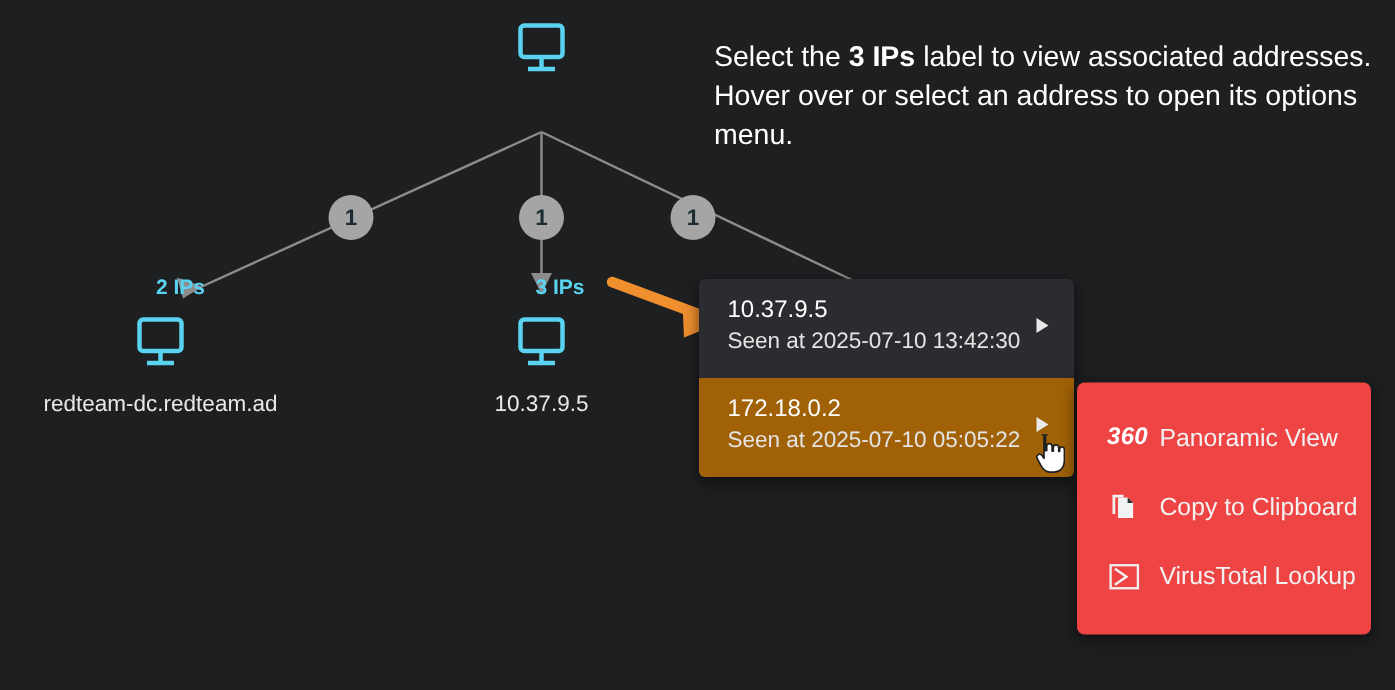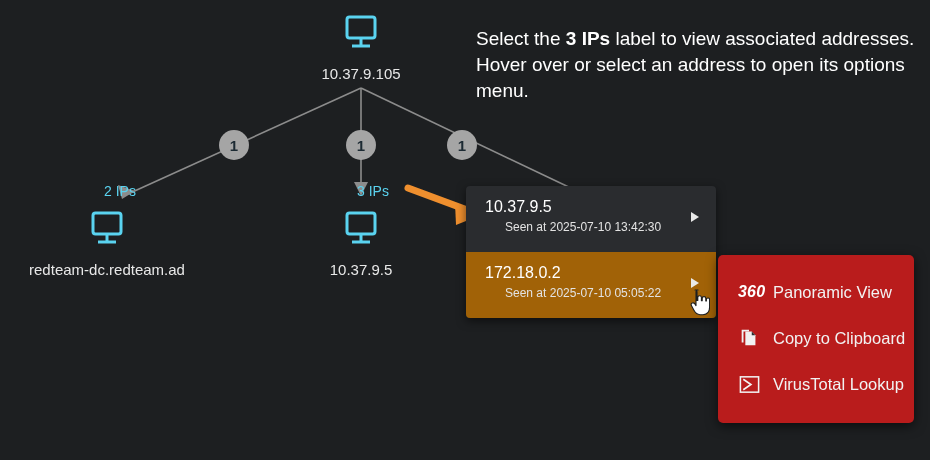--- a/index.html
+++ b/index.html
@@ -34,21 +34,21 @@
     position: absolute;
     color: #e8e8e8;
     font-size: 15px;
     white-space: nowrap;
     text-align: center;
   }
   .ip-count-label {
     position: absolute;
     color: #5ad3f0;
     font-size: 14px;
-    font-weight: normal;
+    font-weight: bold;
     white-space: nowrap;
   }
   .edge-badge {
     position: absolute;
     width: 30px;
     height: 30px;
     border-radius: 50%;
     background: #a5a5a5;
     color: #1c2a33;
     font-size: 15px;
@@ -88,42 +88,41 @@
     padding: 11px 16px 0 19px;
   }
   .ip-row.is-hovered { background: #a16207; }
   .ip-addr {
     color: #ffffff;
     font-size: 16px;
     line-height: 20px;
   }
   .ip-seen {
     color: #e3e3e3;
-    font-size: 12px;
+    font-size: 15px;
     line-height: 19px;
     margin-top: 1px;
-    margin-left: 20px;
   }
   .row-caret {
     position: absolute;
     right: 17px;
     top: 26px;
     width: 0; height: 0;
     border-left: 8px solid #e9e9e9;
     border-top: 5.5px solid transparent;
     border-bottom: 5.5px solid transparent;
   }
 
   
   #context-menu {
     position: absolute;
     left: 718px;
     top: 255px;
     width: 196px;
-    background: #b91c1c;
+    background: #ef4444;
     border-radius: 5px;
     box-shadow: 0 3px 12px rgba(0,0,0,.6);
     padding: 14px 0 16px 0;
   }
   .menu-item {
     display: flex;
     align-items: center;
     height: 46px;
     padding: 0 10px 0 20px;
     color: #f2f2f2;
@@ -178,21 +177,20 @@
     </g>
   </svg>
 
   <div class="node-icon" style="left:339px; top:14px;">
     <svg viewBox="0 0 44 40" width="44" height="40">
       <rect x="8" y="3" width="28" height="21" rx="2.5" fill="none" stroke="#5ad3f0" stroke-width="3"></rect>
       <line x1="22" y1="24" x2="22" y2="31" stroke="#5ad3f0" stroke-width="3"></line>
       <line x1="13" y1="32" x2="31" y2="32" stroke="#5ad3f0" stroke-width="3"></line>
     </svg>
   </div>
-  <div class="node-label" style="left:291px; top:65px; width:140px;">10.37.9.105</div>
 
   <div class="edge-badge" style="left:219px; top:130px;">1</div>
   <div class="edge-badge" style="left:346px; top:130px;">1</div>
   <div class="edge-badge" style="left:447px; top:130px;">1</div>
 
   <div class="ip-count-label" style="left:104px; top:183px;">2 IPs</div>
   <div class="node-icon" style="left:85px; top:210px;">
     <svg viewBox="0 0 44 40" width="44" height="40">
       <rect x="8" y="3" width="28" height="21" rx="2.5" fill="none" stroke="#5ad3f0" stroke-width="3"></rect>
       <line x1="22" y1="24" x2="22" y2="31" stroke="#5ad3f0" stroke-width="3"></line>

